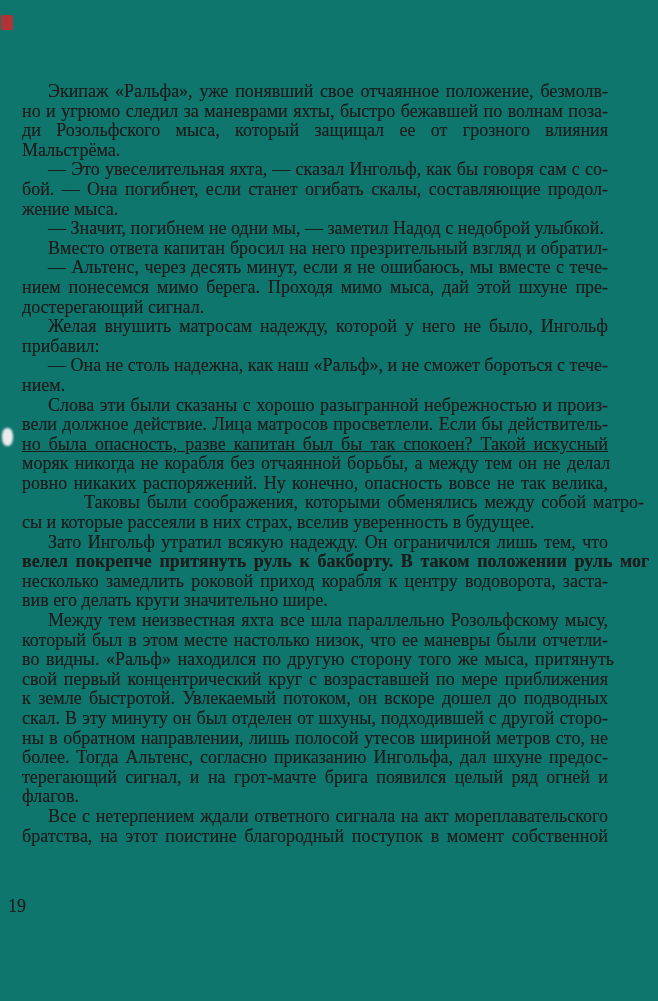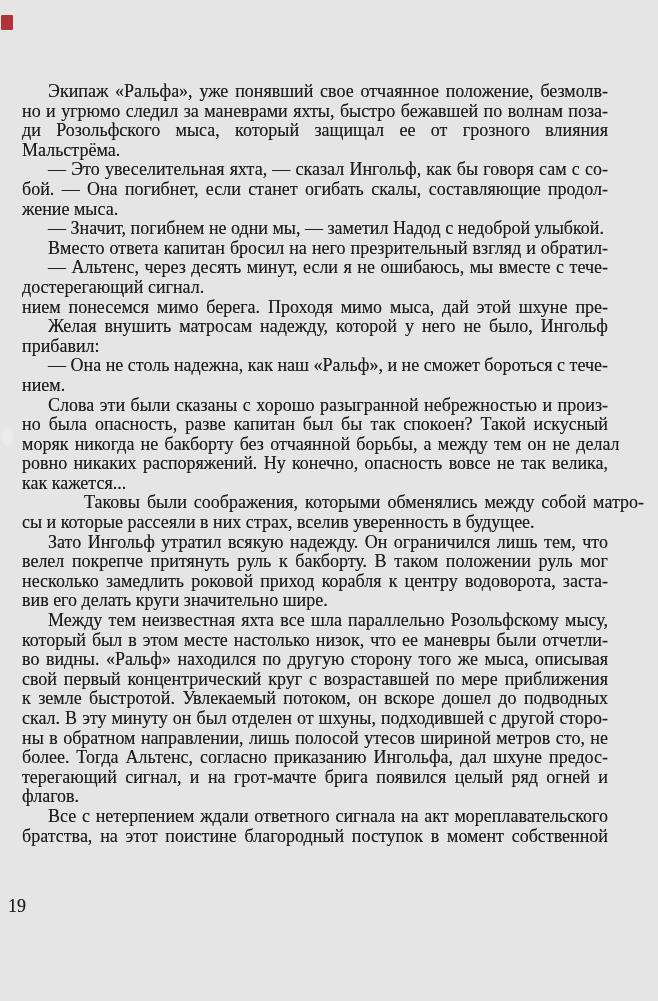--- a/index.html
+++ b/index.html
@@ -1,20 +1,20 @@
 <!DOCTYPE html>
 <html lang="ru"><head>
 <meta charset="utf-8">
 <style>
   html, body { margin: 0; padding: 0; background: #ffffff; }
   .page {
     position: relative;
     width: 658px;
     height: 1001px;
-    background: #e5e5e5;
+    background: #0f766e;
     font-family: "Liberation Serif", serif;
     color: #1c1c1c;
     text-shadow: 0 0 0.35px rgba(25,25,25,0.55);
     overflow: hidden;
   }
   .red-mark {
     position: absolute;
     left: 1px; top: 15px;
     width: 12px; height: 15px;
     border-radius: 1px;
@@ -69,52 +69,52 @@
         <div class="line"><span>жение мыса.</span></div>
       </div>
       <div class="para">
         <div class="line first"><span>— Значит, погибнем не одни мы, — заметил Надод с недоброй улыбкой.</span></div>
       </div>
       <div class="para">
         <div class="line first fit"><span style="word-spacing: 0.565972px;">Вместо ответа капитан бросил на него презрительный взгляд и обратил-</span></div>
       </div>
       <div class="para">
         <div class="line first fit"><span style="word-spacing: 1.0026px;">— Альтенс, через десять минут, если я не ошибаюсь, мы вместе с тече-</span></div>
+        <div class="line fit"><span style="word-spacing: 3.40469px;">нием понесемся мимо берега. Проходя мимо мыса, дай этой шхуне пре-</span></div>
         <div class="line"><span>достерегающий сигнал.</span></div>
-        <div class="line fit"><span style="word-spacing: 3.40469px;">нием понесемся мимо берега. Проходя мимо мыса, дай этой шхуне пре-</span></div>
       </div>
       <div class="para">
         <div class="line first fit"><span style="word-spacing: 3.48958px;">Желая внушить матросам надежду, которой у него не было, Ингольф</span></div>
         <div class="line"><span>прибавил:</span></div>
       </div>
       <div class="para">
         <div class="line first fit"><span style="word-spacing: 0.015625px;">— Она не столь надежна, как наш «Ральф», и не сможет бороться с тече-</span></div>
         <div class="line"><span>нием.</span></div>
       </div>
       <div class="para">
         <div class="line first fit"><span style="word-spacing: 1.05035px;">Слова эти были сказаны с хорошо разыгранной небрежностью и произ-</span></div>
-        <div class="line fit"><span style="word-spacing: 3.51406px;">но была опасность, разве капитан был бы так спокоен? Такой искусный</span></div>
-        <div class="line fit"><span style="word-spacing: 1.73438px;">моряк никогда не бакборту без отчаянной борьбы, а между тем он не делал</span></div>
+        <div class="line fit"><span style="word-spacing: 0.832031px;">вели должное действие. Лица матросов просветлели. Если бы действитель-</span></div>
+        <div class="line fit"><span style="word-spacing: 3.51406px; text-decoration: underline;">но была опасность, разве капитан был бы так спокоен? Такой искусный</span></div>
+        <div class="line fit"><span style="word-spacing: 1.73438px;">моряк никогда не корабля без отчаянной борьбы, а между тем он не делал</span></div>
         <div class="line fit"><span style="word-spacing: 1.82986px;">ровно никаких распоряжений. Ну конечно, опасность вовсе не так велика,</span></div>
-        <div class="line"><span>как кажется...</span></div>
       </div>
       <div class="para">
         <div class="line first fit"><span style="word-spacing: 2.46205px; margin-left: 36px;">Таковы были соображения, которыми обменялись между собой матро-</span></div>
         <div class="line"><span>сы и которые рассеяли в них страх, вселив уверенность в будущее.</span></div>
       </div>
       <div class="para">
         <div class="line first fit"><span style="word-spacing: 2.00694px;">Зато Ингольф утратил всякую надежду. Он ограничился лишь тем, что</span></div>
-        <div class="line fit"><span style="word-spacing: 3.12188px;">велел покрепче притянуть руль к бакборту. В таком положении руль мог</span></div>
+        <div class="line fit"><span style="word-spacing: 3.12188px; font-weight: bold;">велел покрепче притянуть руль к бакборту. В таком положении руль мог</span></div>
         <div class="line fit"><span style="word-spacing: 2.70508px;">несколько замедлить роковой приход корабля к центру водоворота, заста-</span></div>
         <div class="line"><span>вив его делать круги значительно шире.</span></div>
       </div>
       <div class="para">
         <div class="line first fit"><span style="word-spacing: 1.69727px;">Между тем неизвестная яхта все шла параллельно Розольфскому мысу,</span></div>
         <div class="line fit"><span style="word-spacing: 1.5px;">который был в этом месте настолько низок, что ее маневры были отчетли-</span></div>
-        <div class="line fit"><span style="word-spacing: 2.01719px;">во видны. «Ральф» находился по другую сторону того же мыса, описывая</span></div>
+        <div class="line fit"><span style="word-spacing: 2.01719px;">во видны. «Ральф» находился по другую сторону того же мыса, притянуть</span></div>
         <div class="line fit"><span style="word-spacing: 2.31055px;">свой первый концентрический круг с возраставшей по мере приближения</span></div>
         <div class="line fit"><span style="word-spacing: 2.94618px;">к земле быстротой. Увлекаемый потоком, он вскоре дошел до подводных</span></div>
         <div class="line fit"><span style="word-spacing: 0.523438px;">скал. В эту минуту он был отделен от шхуны, подходившей с другой сторо-</span></div>
         <div class="line fit"><span style="word-spacing: 0.9875px;">ны в обратном направлении, лишь полосой утесов шириной метров сто, не</span></div>
         <div class="line fit"><span style="word-spacing: 2.44141px;">более. Тогда Альтенс, согласно приказанию Ингольфа, дал шхуне предос-</span></div>
         <div class="line fit"><span style="word-spacing: 3.90781px;">терегающий сигнал, и на грот-мачте брига появился целый ряд огней и</span></div>
         <div class="line"><span>флагов.</span></div>
       </div>
       <div class="para">
         <div class="line first fit"><span style="word-spacing: 1.24219px;">Все с нетерпением ждали ответного сигнала на акт мореплавательского</span></div>

